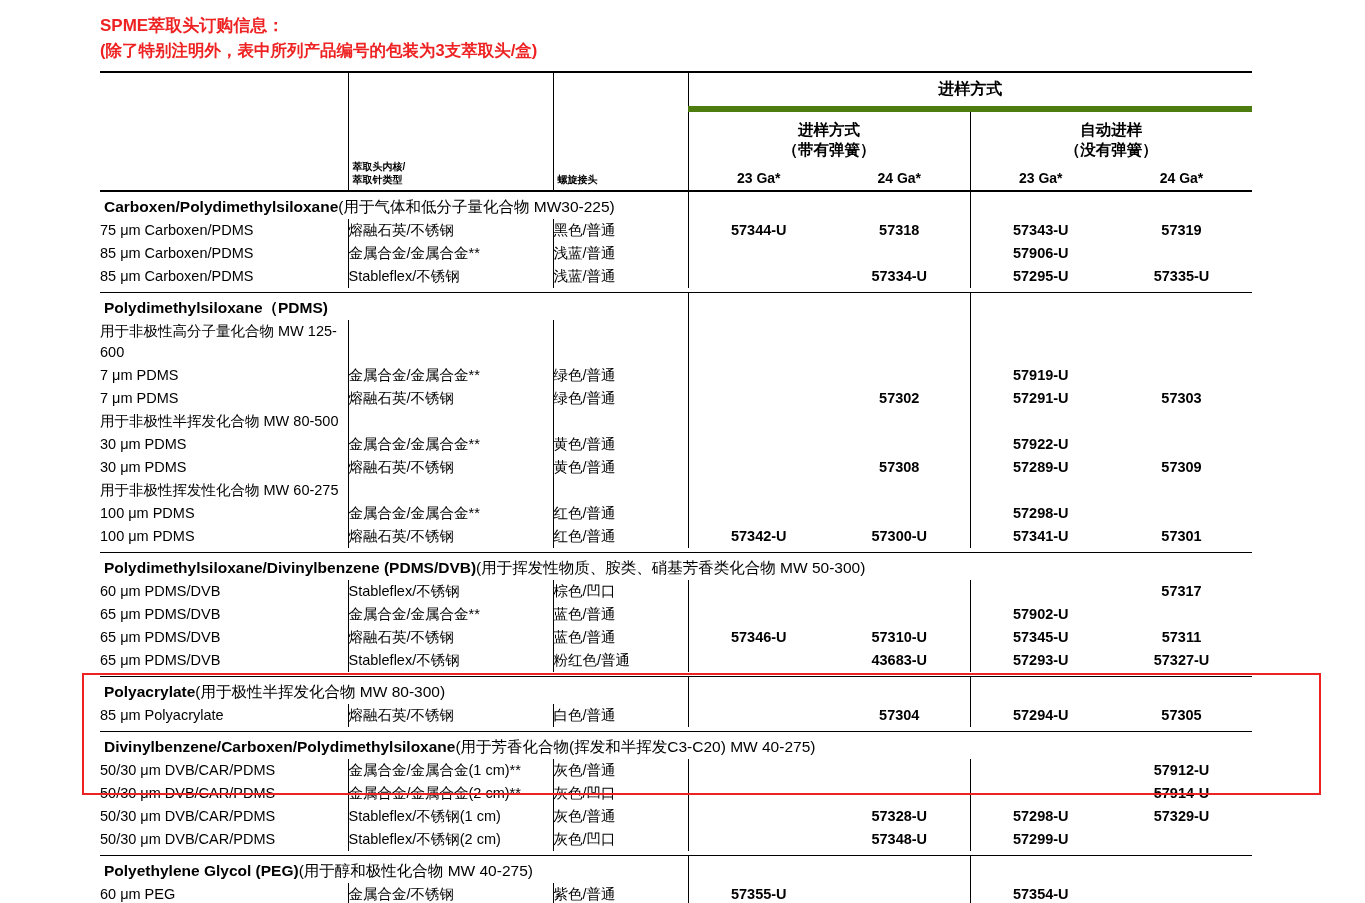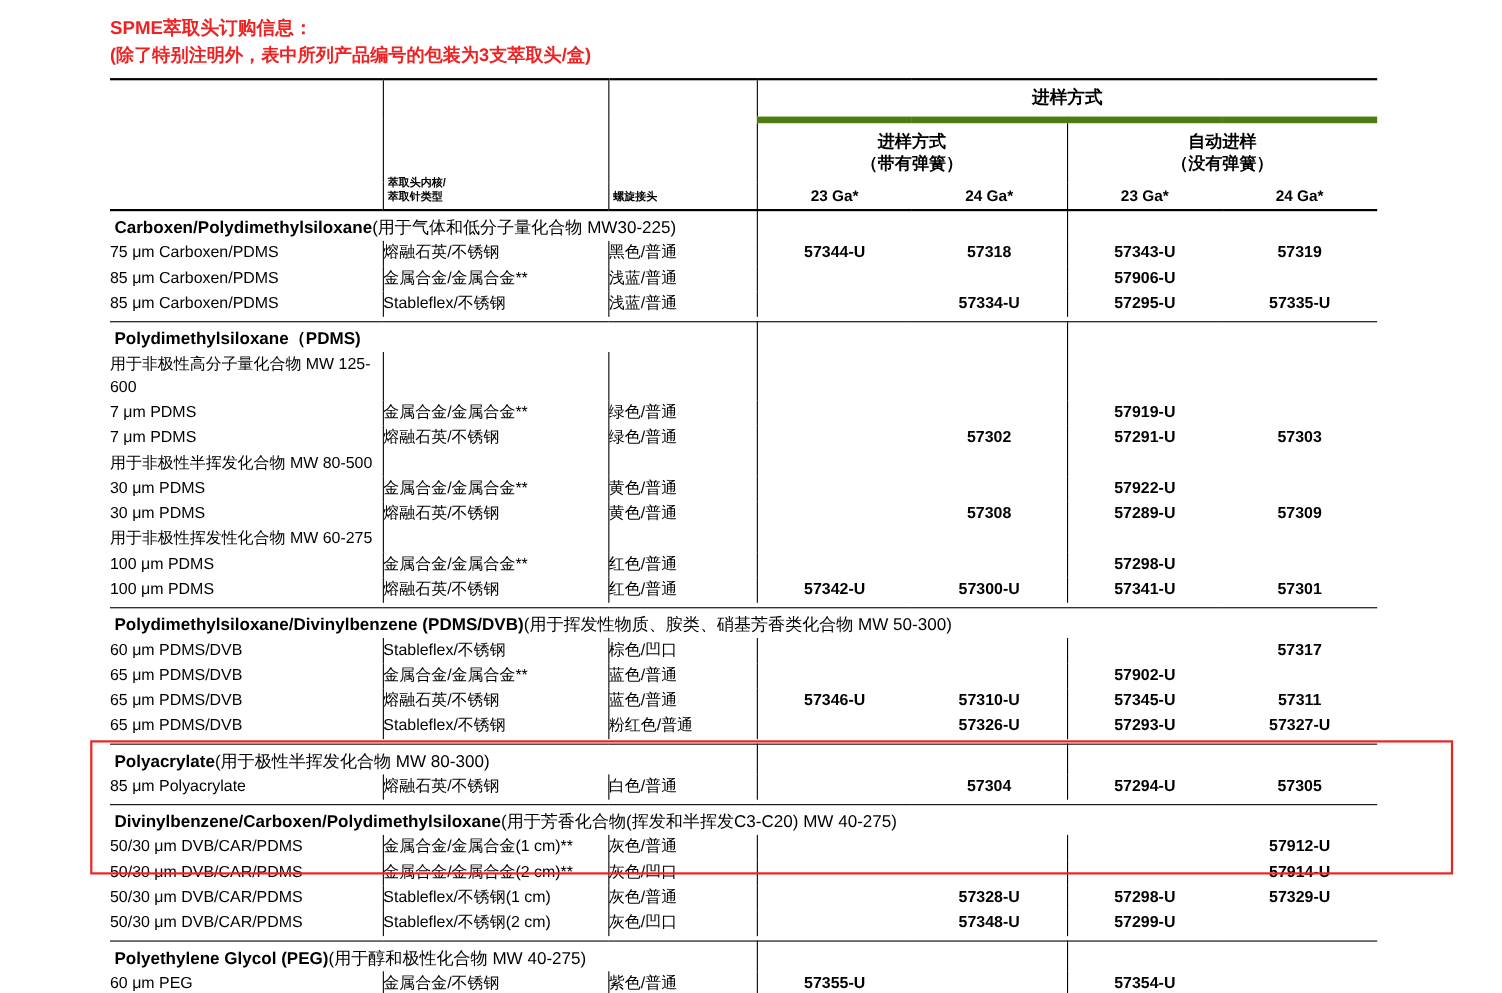--- a/index.html
+++ b/index.html
@@ -346,21 +346,21 @@
         <td class="num vsep">57346-U</td>
         <td class="num">57310-U</td>
         <td class="num vsep">57345-U</td>
         <td class="num">57311</td>
       </tr>
       <tr class="row">
         <td class="cell-desc">65 μm PDMS/DVB</td>
         <td class="cell-core vsep">Stableflex/不锈钢</td>
         <td class="cell-ferrule vsep">粉红色/普通</td>
         <td class="num vsep"></td>
-        <td class="num">57326-U</td>
+        <td class="num">43683-U</td>
         <td class="num vsep">57293-U</td>
         <td class="num">57327-U</td>
       </tr>
       <tr class="spacer">
           <td colspan="7"></td>
         </tr>
       <tr class="sep">
           <td colspan="7"></td>
         </tr>
 

